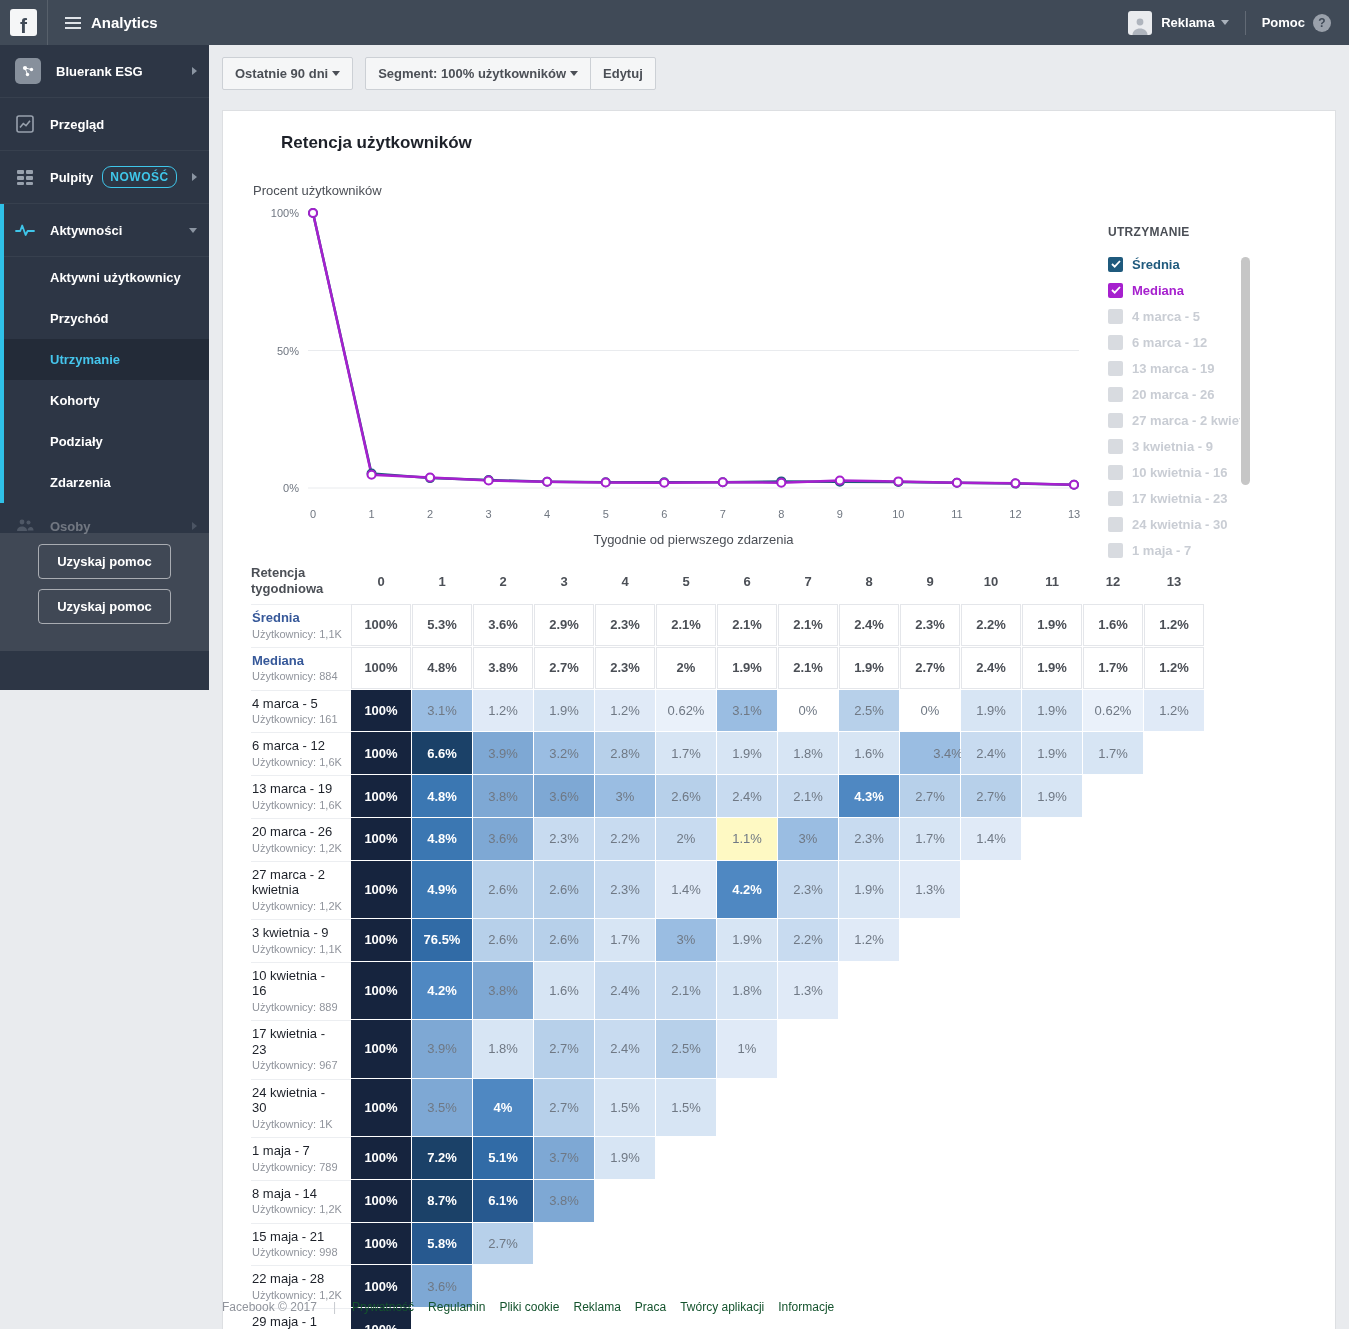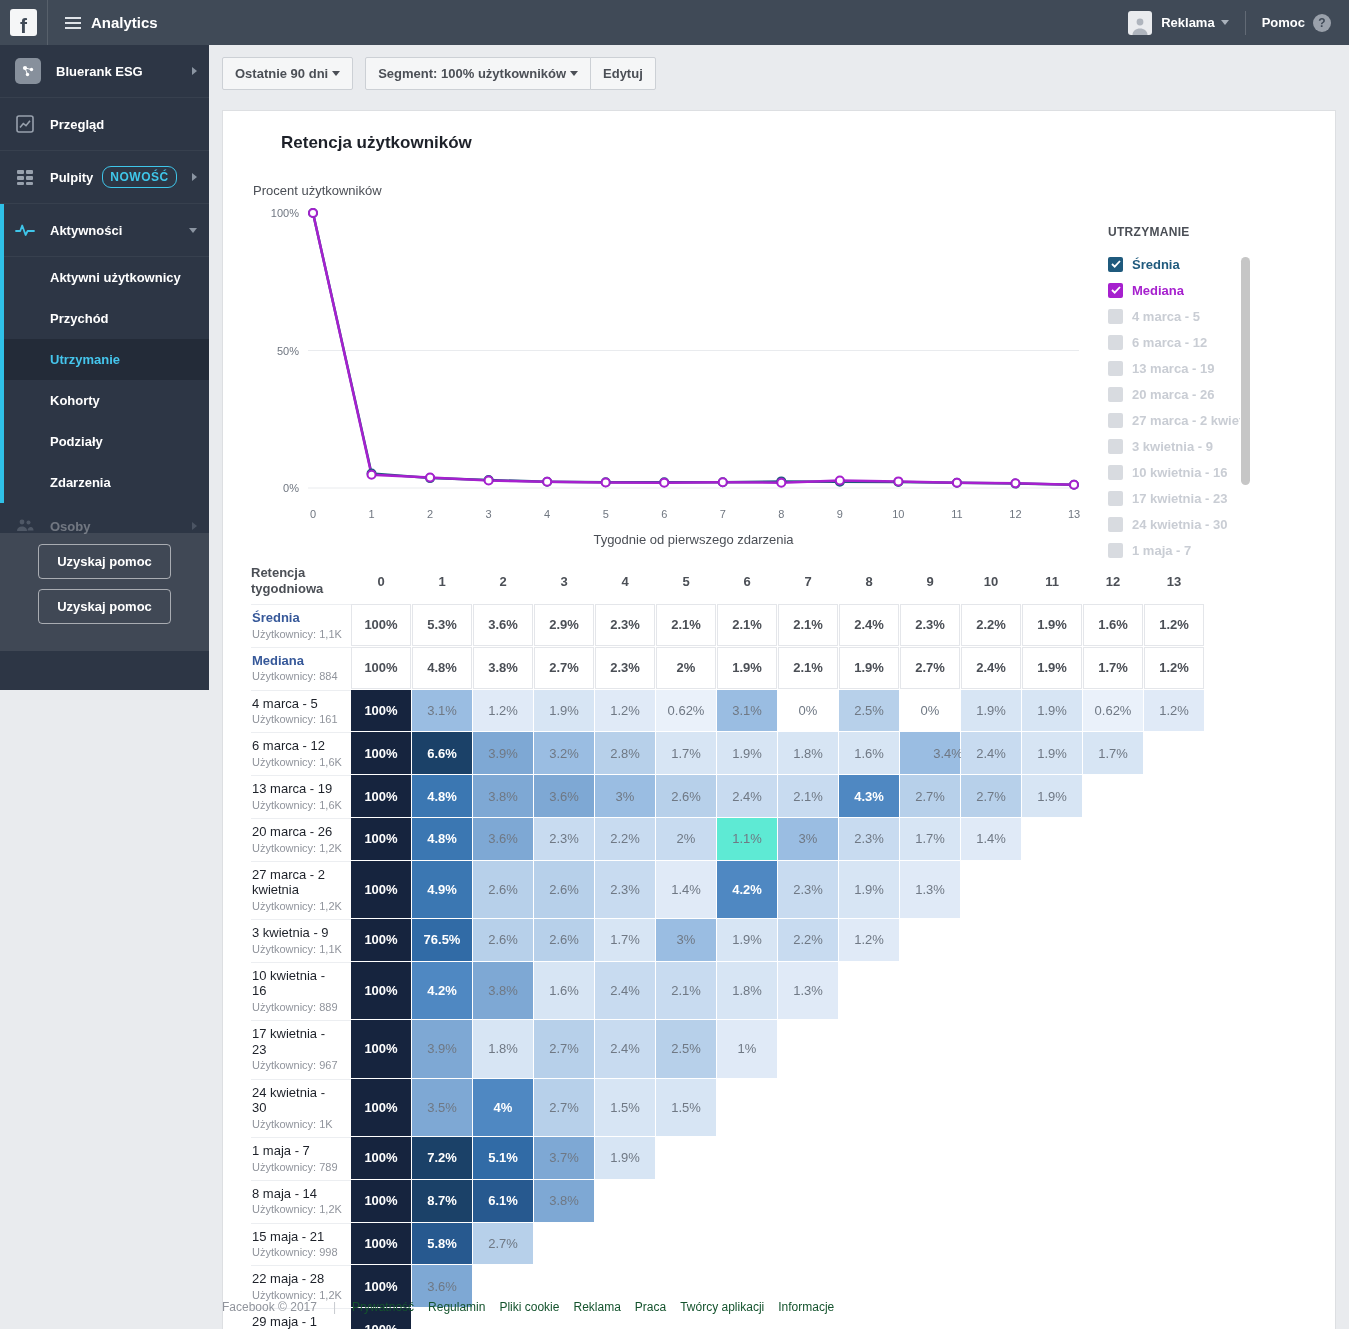--- a/index.html
+++ b/index.html
@@ -462,21 +462,21 @@
           <div class="rt-labelcell">
             <div class="rt-lbl">20 marca - 26</div>
             <div class="rt-sub">Użytkownicy: 1,2K</div>
           </div>
           <div class="rt-cell dark" style="background: rgb(22, 36, 62);">100%</div>
           <div class="rt-cell dark" style="background: rgb(59, 119, 178);">4.8%</div>
           <div class="rt-cell" style="background: rgb(126, 168, 212);">3.6%</div>
           <div class="rt-cell" style="background: rgb(200, 219, 240);">2.3%</div>
           <div class="rt-cell" style="background: rgb(200, 219, 240);">2.2%</div>
           <div class="rt-cell" style="background: rgb(200, 219, 240);">2%</div>
-          <div class="rt-cell" style="background: #5eead4;">1.1%</div>
+          <div class="rt-cell" style="background: #fef9c3;">1.1%</div>
           <div class="rt-cell" style="background: rgb(154, 189, 226);">3%</div>
           <div class="rt-cell" style="background: rgb(200, 219, 240);">2.3%</div>
           <div class="rt-cell" style="background: rgb(215, 229, 244);">1.7%</div>
           <div class="rt-cell" style="background: rgb(224, 234, 247);">1.4%</div>
         </div>
         <div class="rt-row">
           <div class="rt-labelcell">
             <div class="rt-lbl">27 marca - 2 kwietnia</div>
             <div class="rt-sub">Użytkownicy: 1,2K</div>
           </div>

